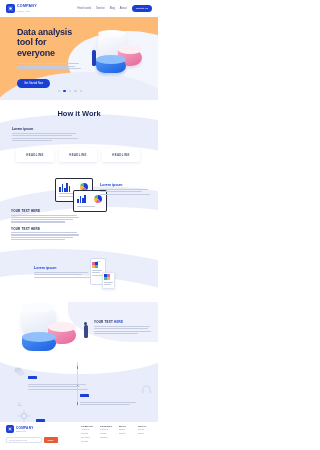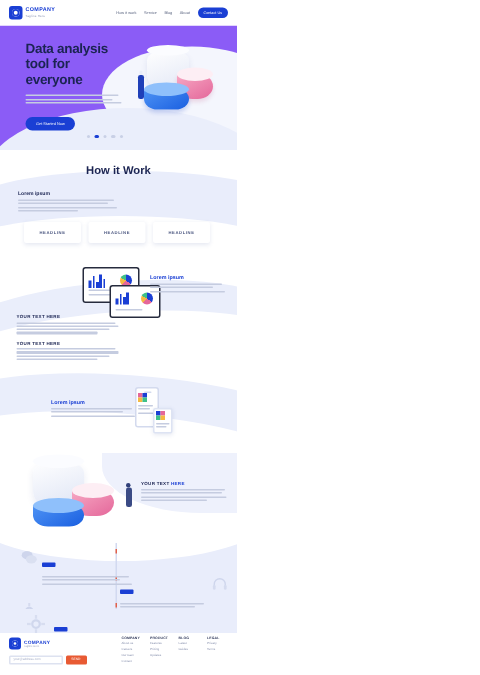--- a/index.html
+++ b/index.html
@@ -32,21 +32,21 @@
   .brand-sub{ font-size:2px; color:#8d97b5; letter-spacing:.15px; margin-top:.6px; }
 
   .nav { display:flex; align-items:center; gap:5px; }
   .nav-item{ font-size:2.6px; color:#5b6580; white-space:nowrap; }
   .nav-cta{
     font-size:2.5px; color:#fff; background:#1a3fd4;
     padding:2px 4px; border-radius:6px; white-space:nowrap;
   }
 
   
-  .hero { position:absolute; top:17px; left:0; width:158px; height:83px; background:#8b5cf6; overflow:hidden; }
+  .hero { position:absolute; top:17px; left:0; width:158px; height:83px; background:#fdba74; overflow:hidden; }
   .hero-wave{
     position:absolute; left:-10px; bottom:-18px; width:190px; height:46px;
     background:#eaeefb; border-radius:50% 50% 0 0 / 100% 100% 0 0;
   }
   .hero-wave2{
     position:absolute; right:-30px; top:14px; width:120px; height:64px;
     background:#f4f6fd; border-radius:50%;
   }
   .hero-inner{ position:relative; z-index:5; padding:10px 0 0 17px; width:86px; }
   .hero-title{

